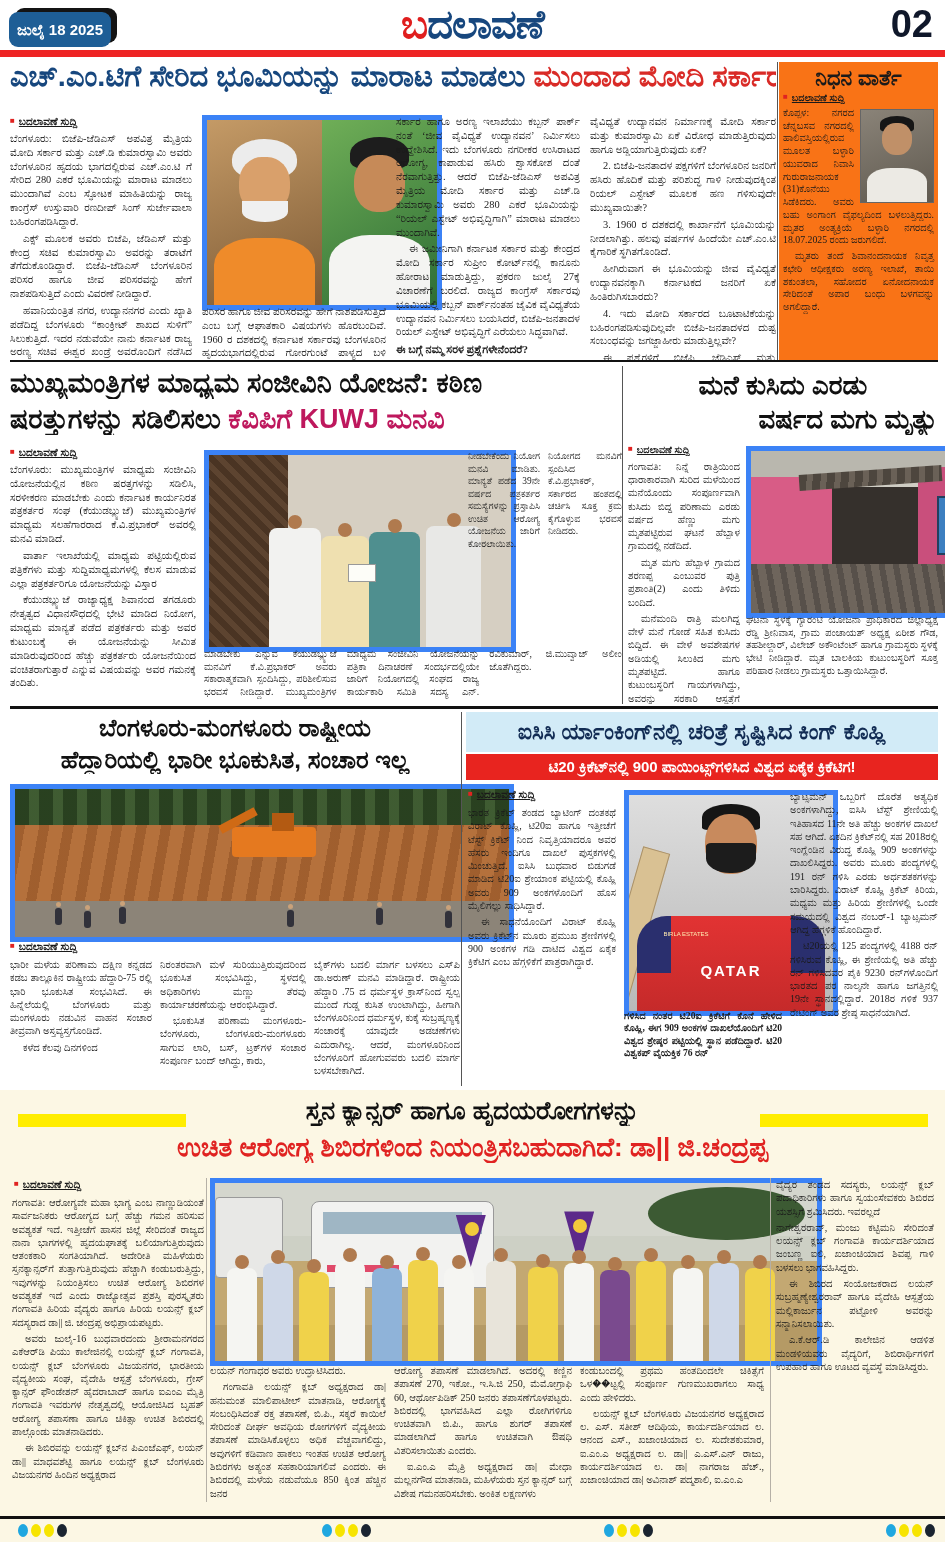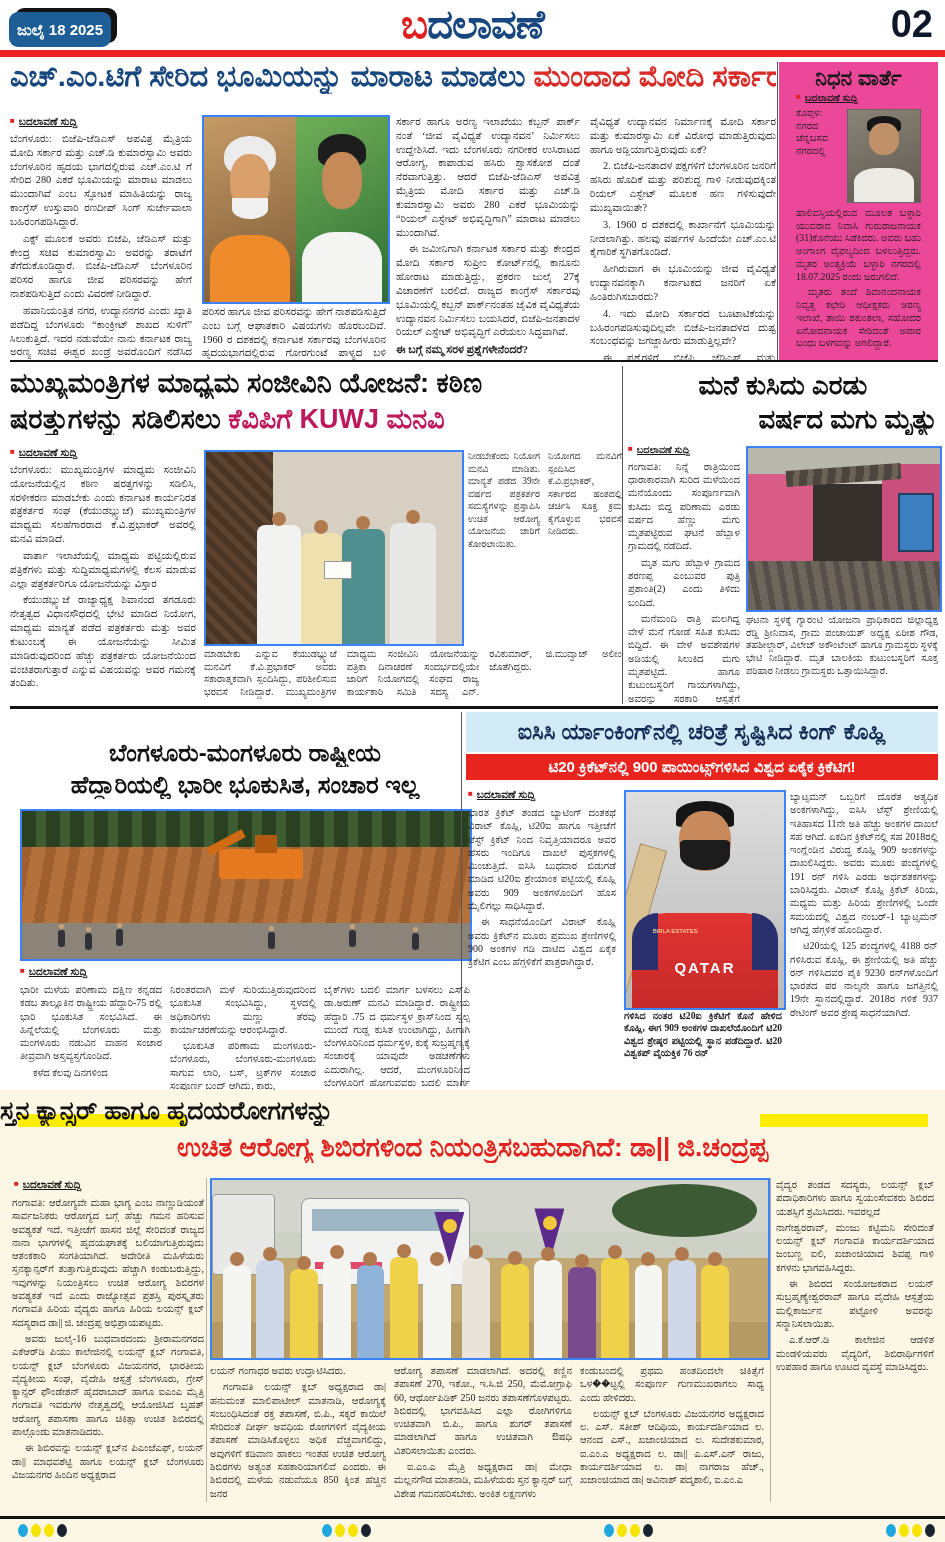--- a/index.html
+++ b/index.html
@@ -20,34 +20,34 @@
   .vr{position:absolute;background:#555;width:1px;}
   .vr-lite{position:absolute;background:#b5b0a6;width:1px;}
   .byline{font-family:"Liberation Sans",sans-serif;font-size:10.5px;font-weight:bold;margin:0 0 3px;}
   .byline::before{content:"■";color:#e02321;font-size:8px;margin-right:4px;vertical-align:2px;}
   .byline span{text-decoration:underline;}
   .col{position:absolute;text-align:justify;font-size:10.4px;line-height:1.33;overflow:hidden;}
   .col p{margin:0 0 3px;text-indent:13px;}
   .col p.nf{text-indent:0;}
   .caption{position:absolute;font-size:9.8px;line-height:1.3;text-align:justify;overflow:hidden;}
   .caption.b{font-weight:bold;}
-  .photo{position:absolute;border:2px solid #3b82f6;overflow:hidden;background:#cfcac0;}
+  .photo{position:absolute;border:5px solid #3b82f6;overflow:hidden;background:#cfcac0;padding-left:46px;}
   
   .hl{position:absolute;font-weight:bold;white-space:nowrap;overflow:hidden;
       font-family:"Liberation Sans",sans-serif;}
   
   .fig{position:absolute;bottom:0;border-radius:8px 8px 0 0;}
   .fig::before{content:"";position:absolute;top:-13px;left:50%;transform:translateX(-50%);
                width:14px;height:14px;border-radius:50%;background:#b07a4e;}
   .tinyman{position:absolute;width:7px;height:17px;background:#31313a;border-radius:3px;}
   .tinyman::before{content:"";position:absolute;top:-6px;left:1px;width:5px;height:5px;
                    border-radius:50%;background:#caa27a;}
   
-  .obit{position:absolute;left:779px;top:62px;width:159px;height:300px;background:#ec4899;
-        box-sizing:border-box;padding:4px 17px;overflow:hidden;}
+  .obit{position:absolute;left:779px;top:62px;width:159px;height:300px;background:#f97316;
+        box-sizing:border-box;padding:4px 4px;overflow:hidden;}
   .obit h2{margin:0 0 2px;text-align:center;font-size:21px;font-family:"Liberation Sans",sans-serif;}
   .obit .pic{float:right;width:72px;height:92px;margin:2px 0 4px 6px;border:1px solid #666;
              background:linear-gradient(160deg,#8a8378,#5f594f);position:relative;}
   .obit .pic i{position:absolute;left:50%;transform:translateX(-50%);}
   .obit p{margin:0 0 3px;font-size:9.8px;line-height:1.3;text-align:justify;}
   
   .kbar{position:absolute;left:0;width:100%;text-align:center;font-weight:bold;
         font-family:"Liberation Sans",sans-serif;overflow:hidden;white-space:nowrap;}
   
   .health-bg{position:absolute;left:0;top:1090px;width:945px;height:426px;background:#fcf7e4;}
@@ -174,21 +174,21 @@
       <i style="position:absolute;left:0;bottom:0;width:100%;height:30%;background:repeating-linear-gradient(80deg,#6e655c 0 8px,#57504a 8px 14px);"></i>
     </div>
     <div class="caption" style="left:118px;top:248px;width:192px;height:90px;">
       <span>ಘಟನಾ ಸ್ಥಳಕ್ಕೆ ಗ್ಯಾರಂಟಿ ಯೋಜನಾ ಪ್ರಾಧಿಕಾರದ ಜಿಲ್ಲಾಧ್ಯಕ್ಷ ರೆಡ್ಡಿ ಶ್ರೀನಿವಾಸ, ಗ್ರಾಮ ಪಂಚಾಯತ್ ಅಧ್ಯಕ್ಷ ಏರೀಶ ಗೌಡ, ತಹಶೀಲ್ದಾರ್, ವಿಲೇಜ್ ಅಕೌಂಟೆಂಟ್ ಹಾಗೂ ಗ್ರಾಮಸ್ಥರು ಸ್ಥಳಕ್ಕೆ ಭೇಟಿ ನೀಡಿದ್ದಾರೆ.</span>
       <span>ಮೃತ ಬಾಲಕಿಯ ಕುಟುಂಬಸ್ಥರಿಗೆ ಸೂಕ್ತ ಪರಿಹಾರ ನೀಡಲು ಗ್ರಾಮಸ್ಥರು ಒತ್ತಾಯಿಸಿದ್ದಾರೆ.</span>
     </div>
   </div>
 
   <div class="hr" style="left:10px;top:706px;width:928px;height:3px;"></div>
 
-  <div style="position:absolute;left:20px;top:712px;width:450px;height:374px;margin-top:25px;">
+  <div style="position:absolute;left:10px;top:712px;width:450px;height:374px;">
     <div class="hl" style="left:0;top:2px;width:450px;font-size:24px;color:#111;text-align:center;">ಬೆಂಗಳೂರು-ಮಂಗಳೂರು ರಾಷ್ಟ್ರೀಯ</div>
     <div class="hl" style="left:0;top:34px;width:450px;font-size:24px;color:#111;text-align:center;">ಹೆದ್ದಾರಿಯಲ್ಲಿ ಭಾರೀ ಭೂಕುಸಿತ, ಸಂಚಾರ ಇಲ್ಲ</div>
     <div class="photo" style="left:0;top:72px;width:448px;height:148px;">
       <div style="position:absolute;inset:0;background:linear-gradient(#405c33 0 24%,#b5713c 24% 76%,#8c8478 76%);"></div>
       <i style="position:absolute;left:0;top:0;width:100%;height:24%;background:repeating-linear-gradient(90deg,rgba(22,42,16,.55) 0 14px,rgba(60,90,45,.2) 14px 24px);"></i>
       <i style="position:absolute;left:0;top:24%;width:100%;height:52%;background:repeating-linear-gradient(100deg,rgba(120,60,20,.35) 0 10px,transparent 10px 24px);"></i>
       <i style="position:absolute;left:44%;top:26%;width:84px;height:30px;background:#e5791f;border-radius:4px;"></i>
       <i style="position:absolute;left:41%;top:18%;width:40px;height:9px;background:#cf6a15;transform:rotate(-28deg);"></i>
       <i style="position:absolute;left:52%;top:16%;width:22px;height:18px;background:#b35a12;"></i>
       <span class="tinyman" style="left:8%;bottom:8%;"></span>
@@ -237,21 +237,21 @@
     <div class="caption b" style="left:158px;top:298px;width:158px;height:74px;font-size:9.6px;">ಗಳಿಸಿದ ನಂತರ ಟಿ20ಐ ಕ್ರಿಕೆಟಿಗೆ ಕೊನೆ ಹೇಳಿದ ಕೊಹ್ಲಿ, ಈಗ 909 ಅಂಕಗಳ ದಾಖಲೆಯೊಂದಿಗೆ ಟಿ20 ವಿಶ್ವದ ಶ್ರೇಷ್ಠರ ಪಟ್ಟಿಯಲ್ಲಿ ಸ್ಥಾನ ಪಡೆದಿದ್ದಾರೆ. ಟಿ20 ವಿಶ್ವಕಪ್ ವೈಯಕ್ತಿಕ 76 ರನ್</div>
     <div class="col" style="left:324px;top:78px;width:148px;height:296px;font-size:10px;">
       <p class="nf">ಬ್ಯಾಟ್ಸಮನ್ ಒಬ್ಬರಿಗೆ ದೊರೆತ ಅತ್ಯಧಿಕ ಅಂಕಗಳಾಗಿದ್ದು, ಐಸಿಸಿ ಟೆಸ್ಟ್ ಶ್ರೇಣಿಯಲ್ಲಿ ಇತಿಹಾಸದ 11ನೇ ಅತಿ ಹೆಚ್ಚು ಅಂಕಗಳ ದಾಖಲೆ ಸಹ ಆಗಿದೆ. ಏಕದಿನ ಕ್ರಿಕೆಟ್‌ನಲ್ಲಿ ಸಹ 2018ರಲ್ಲಿ ಇಂಗ್ಲೆಂಡಿನ ವಿರುದ್ಧ ಕೊಹ್ಲಿ 909 ಅಂಕಗಳನ್ನು ದಾಖಲಿಸಿದ್ದರು. ಅವರು ಮೂರು ಪಂದ್ಯಗಳಲ್ಲಿ 191 ರನ್ ಗಳಿಸಿ ಎರಡು ಅರ್ಧಶತಕಗಳನ್ನು ಬಾರಿಸಿದ್ದರು. ವಿರಾಟ್ ಕೊಹ್ಲಿ ಕ್ರಿಕೆಟ್ ಕಿರಿಯ, ಮಧ್ಯಮ ಮತ್ತು ಹಿರಿಯ ಶ್ರೇಣಿಗಳಲ್ಲಿ ಒಂದೇ ಸಮಯದಲ್ಲಿ ವಿಶ್ವದ ನಂಬರ್-1 ಬ್ಯಾಟ್ಸಮನ್ ಆಗಿದ್ದ ಹೆಗ್ಗಳಿಕೆ ಹೊಂದಿದ್ದಾರೆ.</p>
       <p>ಟಿ20ಯಲ್ಲಿ 125 ಪಂದ್ಯಗಳಲ್ಲಿ 4188 ರನ್ ಗಳಿಸಿರುವ ಕೊಹ್ಲಿ, ಈ ಶ್ರೇಣಿಯಲ್ಲಿ ಅತಿ ಹೆಚ್ಚು ರನ್ ಗಳಿಸಿದವರ ಪೈಕಿ 9230 ರನ್‌ಗಳೊಂದಿಗೆ ಭಾರತದ ಪರ ನಾಲ್ಕನೇ ಹಾಗೂ ಜಗತ್ತಿನಲ್ಲಿ 19ನೇ ಸ್ಥಾನದಲ್ಲಿದ್ದಾರೆ. 2018ರ ಗಳಿಕೆ 937 ರೇಟಿಂಗ್ ಅವರ ಶ್ರೇಷ್ಠ ಸಾಧನೆಯಾಗಿದೆ.</p>
     </div>
   </div>
 
   <div class="health-bg">
     <div class="ybar" style="left:18px;"></div>
     <div class="ybar" style="left:760px;"></div>
-    <div class="hl" style="left:0;top:6px;width:945px;font-size:25px;color:#111;">ಸ್ತನ ಕ್ಯಾನ್ಸರ್ ಹಾಗೂ ಹೃದಯರೋಗಗಳನ್ನು</div>
+    <div class="hl" style="left:0;top:6px;width:945px;font-size:25px;color:#111;text-align:center;">ಸ್ತನ ಕ್ಯಾನ್ಸರ್ ಹಾಗೂ ಹೃದಯರೋಗಗಳನ್ನು</div>
     <div class="hl" style="left:0;top:42px;width:945px;font-size:26px;color:#e02321;text-align:center;">ಉಚಿತ ಆರೋಗ್ಯ ಶಿಬಿರಗಳಿಂದ ನಿಯಂತ್ರಿಸಬಹುದಾಗಿದೆ: ಡಾ|| ಜಿ.ಚಂದ್ರಪ್ಪ</div>
     <div class="byline" style="position:absolute;left:14px;top:88px;"><span>ಬದಲಾವಣೆ ಸುದ್ದಿ</span></div>
     <div class="col" style="left:12px;top:106px;width:192px;height:306px;font-size:10px;">
       <p class="nf">ಗಂಗಾವತಿ: ಆರೋಗ್ಯವೇ ಮಹಾ ಭಾಗ್ಯ ಎಂಬ ನಾಣ್ಣುಡಿಯಂತೆ ಸಾರ್ವಜನಿಕರು ಆರೋಗ್ಯದ ಬಗ್ಗೆ ಹೆಚ್ಚು ಗಮನ ಹರಿಸುವ ಅವಶ್ಯಕತೆ ಇದೆ. ಇತ್ತೀಚೆಗೆ ಹಾಸನ ಜಿಲ್ಲೆ ಸೇರಿದಂತೆ ರಾಜ್ಯದ ನಾನಾ ಭಾಗಗಳಲ್ಲಿ ಹೃದಯಘಾತಕ್ಕೆ ಬಲಿಯಾಗುತ್ತಿರುವುದು ಆತಂಕಕಾರಿ ಸಂಗತಿಯಾಗಿದೆ. ಅದೇರೀತಿ ಮಹಿಳೆಯರು ಸ್ತನಕ್ಯಾನ್ಸರ್‌ಗೆ ತುತ್ತಾಗುತ್ತಿರುವುದು ಹೆಚ್ಚಾಗಿ ಕಂಡುಬರುತ್ತಿದ್ದು, ಇವುಗಳನ್ನು ನಿಯಂತ್ರಿಸಲು ಉಚಿತ ಆರೋಗ್ಯ ಶಿಬಿರಗಳ ಅವಶ್ಯಕತೆ ಇದೆ ಎಂದು ರಾಜ್ಯೋತ್ಸವ ಪ್ರಶಸ್ತಿ ಪುರಸ್ಕೃತರು ಗಂಗಾವತಿ ಹಿರಿಯ ವೈದ್ಯರು ಹಾಗೂ ಹಿರಿಯ ಲಯನ್ಸ್ ಕ್ಲಬ್ ಸದಸ್ಯರಾದ ಡಾ|| ಜಿ. ಚಂದ್ರಪ್ಪ ಅಭಿಪ್ರಾಯಪಟ್ಟರು.</p>
       <p>ಅವರು ಜುಲೈ-16 ಬುಧವಾರದಂದು ಶ್ರೀರಾಮನಗರದ ಎಕೆಆರ್‌ಡಿ ಪಿಯು ಕಾಲೇಜಿನಲ್ಲಿ ಲಯನ್ಸ್ ಕ್ಲಬ್ ಗಂಗಾವತಿ, ಲಯನ್ಸ್ ಕ್ಲಬ್ ಬೆಂಗಳೂರು ವಿಜಯನಗರ, ಭಾರತೀಯ ವೈದ್ಯಕೀಯ ಸಂಘ, ವೈದೇಹಿ ಆಸ್ಪತ್ರೆ ಬೆಂಗಳೂರು, ಗ್ರೇಸ್ ಕ್ಯಾನ್ಸರ್ ಫೌಂಡೇಶನ್ ಹೈದರಾಬಾದ್ ಹಾಗೂ ಐಎಂಎ ಮೈತ್ರಿ ಗಂಗಾವತಿ ಇವರುಗಳ ನೇತೃತ್ವದಲ್ಲಿ ಆಯೋಜಿಸಿದ ಬೃಹತ್ ಆರೋಗ್ಯ ತಪಾಸಣಾ ಹಾಗೂ ಚಿಕಿತ್ಸಾ ಉಚಿತ ಶಿಬಿರದಲ್ಲಿ ಪಾಲ್ಗೊಂಡು ಮಾತನಾಡಿದರು.</p>
       <p>ಈ ಶಿಬಿರವನ್ನು ಲಯನ್ಸ್ ಕ್ಲಬ್‌ನ ಪಿಎಂಜೆಎಫ್, ಲಯನ್ ಡಾ|| ಮಾಧವಶೆಟ್ಟಿ ಹಾಗೂ ಲಯನ್ಸ್ ಕ್ಲಬ್ ಬೆಂಗಳೂರು ವಿಜಯನಗರ ಹಿಂದಿನ ಅಧ್ಯಕ್ಷರಾದ</p>
     </div>
     <div class="vr-lite" style="left:206px;top:88px;height:324px;"></div>
     <div class="photo" style="left:210px;top:88px;width:556px;height:178px;">
       <div style="position:absolute;inset:0;background:linear-gradient(#d4d6cd 0 30%,#cdd0c5 30% 44%,#c3a872 44% 80%,#b59a65 80%);"></div>
@@ -289,21 +289,21 @@
       <p class="nf">ಆರೋಗ್ಯ ತಪಾಸಣೆ ಮಾಡಲಾಗಿದೆ. ಅದರಲ್ಲಿ ಕಣ್ಣಿನ ತಪಾಸಣೆ 270, ಇಕೋ., ಇ.ಸಿ.ಜಿ 250, ಮೆಮೋಗ್ರಾಫಿ 60, ಆರ್ಥೋಪಿಡಿಕ್ 250 ಜನರು ತಪಾಸಣೆಗೊಳಪಟ್ಟರು. ಶಿಬಿರದಲ್ಲಿ ಭಾಗವಹಿಸಿದ ಎಲ್ಲಾ ರೋಗಿಗಳಿಗೂ ಉಚಿತವಾಗಿ ಬಿ.ಪಿ., ಹಾಗೂ ಶುಗರ್ ತಪಾಸಣೆ ಮಾಡಲಾಗಿದೆ ಹಾಗೂ ಉಚಿತವಾಗಿ ಔಷಧಿ ವಿತರಿಸಲಾಯಿತು ಎಂದರು.</p>
       <p>ಐ.ಎಂ.ಎ ಮೈತ್ರಿ ಅಧ್ಯಕ್ಷರಾದ ಡಾ| ಮೇಧಾ ಮಲ್ಲನಗೌಡ ಮಾತನಾಡಿ, ಮಹಿಳೆಯರು ಸ್ತನ ಕ್ಯಾನ್ಸರ್ ಬಗ್ಗೆ ವಿಶೇಷ ಗಮನಹರಿಸಬೇಕು. ಅಂಕಿತ ಲಕ್ಷಣಗಳು</p>
     </div>
     <div class="col" style="left:580px;top:274px;width:184px;height:142px;font-size:10px;">
       <p class="nf">ಕಂಡುಬಂದಲ್ಲಿ ಪ್ರಥಮ ಹಂತದಿಂದಲೇ ಚಿಕಿತ್ಸೆಗೆ ಒಳ��ಟ್ಟಲ್ಲಿ ಸಂಪೂರ್ಣ ಗುಣಮುಖರಾಗಲು ಸಾಧ್ಯ ಎಂದು ಹೇಳಿದರು.</p>
       <p>ಲಯನ್ಸ್ ಕ್ಲಬ್ ಬೆಂಗಳೂರು ವಿಜಯನಗರ ಅಧ್ಯಕ್ಷರಾದ ಲ. ಎಸ್. ಸತೀಶ್ ಆದಿಥಿಯ, ಕಾರ್ಯದರ್ಶಿಯಾದ ಲ. ಆನಂದ ಎಸ್., ಖಜಾಂಚಿಯಾದ ಲ. ಸುದೇಶಕುಮಾರ, ಐ.ಎಂ.ಎ ಅಧ್ಯಕ್ಷರಾದ ಲ. ಡಾ|| ಎ.ಎಸ್.ಎನ್ ರಾಜು, ಕಾರ್ಯದರ್ಶಿಯಾದ ಲ. ಡಾ| ನಾಗರಾಜ ಹೆಚ್., ಖಜಾಂಚಿಯಾದ ಡಾ| ಅವಿನಾಶ್ ಪದ್ಮಶಾಲಿ, ಐ.ಎಂ.ಎ</p>
     </div>
     <div class="vr-lite" style="left:770px;top:88px;height:324px;"></div>
     <div class="col" style="left:776px;top:88px;width:158px;height:328px;font-size:10px;">
       <p class="nf">ವೈದ್ಯರ ತಂಡದ ಸದಸ್ಯರು, ಲಯನ್ಸ್ ಕ್ಲಬ್ ಪದಾಧಿಕಾರಿಗಳು ಹಾಗೂ ಸ್ವಯಂಸೇವಕರು ಶಿಬಿರದ ಯಶಸ್ಸಿಗೆ ಶ್ರಮಿಸಿದರು. ಇವರಲ್ಲದೆ</p>
-      <p class="nf">ನಾಗೇಶ್ವರರಾವ್, ಮಂಜು ಕಟ್ಟಿಮನಿ ಸೇರಿದಂತೆ ಲಯನ್ಸ್ ಕ್ಲಬ್ ಗಂಗಾವತಿ ಕಾರ್ಯದರ್ಶಿಯಾದ ಜಂಬಣ್ಣ ಐಲಿ, ಖಜಾಂಚಿಯಾದ ಶಿವಪ್ಪ ಗಾಳಿ ಕಗಳನು ಭಾಗವಹಿಸಿದ್ದರು.</p>
+      <p class="nf">ನಾಗೇಶ್ವರರಾವ್, ಮಂಜು ಕಟ್ಟಿಮನಿ ಸೇರಿದಂತೆ ಲಯನ್ಸ್ ಕ್ಲಬ್ ಗಂಗಾವತಿ ಕಾರ್ಯದರ್ಶಿಯಾದ ಜಂಬಣ್ಣ ಐಲಿ, ಖಜಾಂಚಿಯಾದ ಶಿವಪ್ಪ ಗಾಳಿ ಬಳಸಲು ಭಾಗವಹಿಸಿದ್ದರು.</p>
       <p>ಈ ಶಿಬಿರದ ಸಂಯೋಜಕರಾದ ಲಯನ್ ಸುಬ್ರಹ್ಮಣ್ಯೇಶ್ವರರಾವ್ ಹಾಗೂ ವೈದೇಹಿ ಆಸ್ಪತ್ರೆಯ ಮಲ್ಲಿಕಾರ್ಜುನ ಪಟ್ಟೋಳಿ ಅವರನ್ನು ಸನ್ಮಾನಿಸಲಾಯಿತು.</p>
       <p>ಎ.ಕೆ.ಆರ್.ಡಿ ಕಾಲೇಜಿನ ಆಡಳಿತ ಮಂಡಳಿಯವರು ವೈದ್ಯರಿಗೆ, ಶಿಬಿರಾರ್ಥಿಗಳಿಗೆ ಉಪಹಾರ ಹಾಗೂ ಊಟದ ವ್ಯವಸ್ಥೆ ಮಾಡಿಸಿದ್ದರು.</p>
     </div>
   </div>
 
   <div class="hr" style="left:0;top:1516px;width:945px;height:3px;"></div>
   <div style="position:absolute;left:0;top:1519px;width:945px;height:23px;background:#fcf7e4;"></div>
   <div class="dots" style="left:18px;"><i class="c"></i><i class="y"></i><i class="y"></i><i class="k"></i></div>
   <div class="dots" style="left:322px;"><i class="c"></i><i class="y"></i><i class="y"></i><i class="k"></i></div>
   <div class="dots" style="left:604px;"><i class="c"></i><i class="y"></i><i class="y"></i><i class="k"></i></div>

